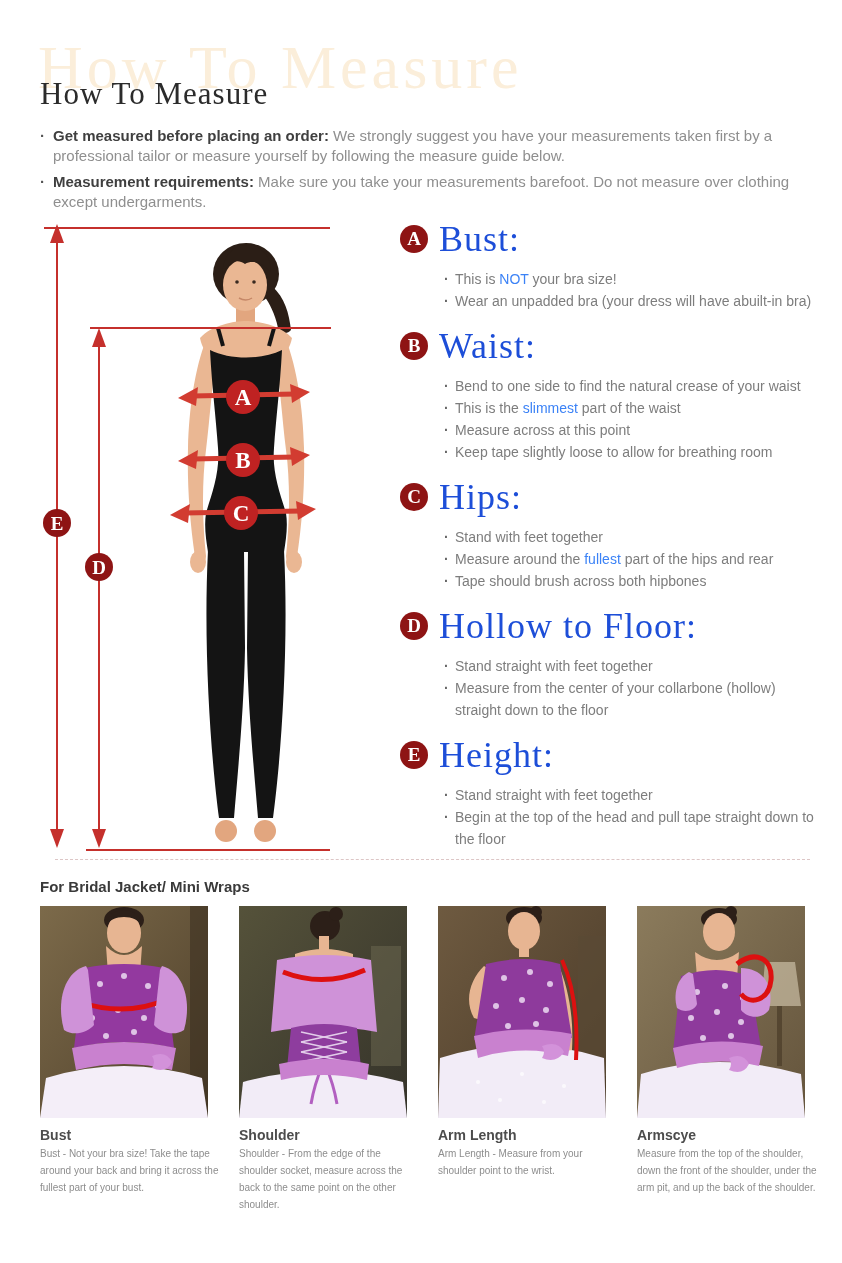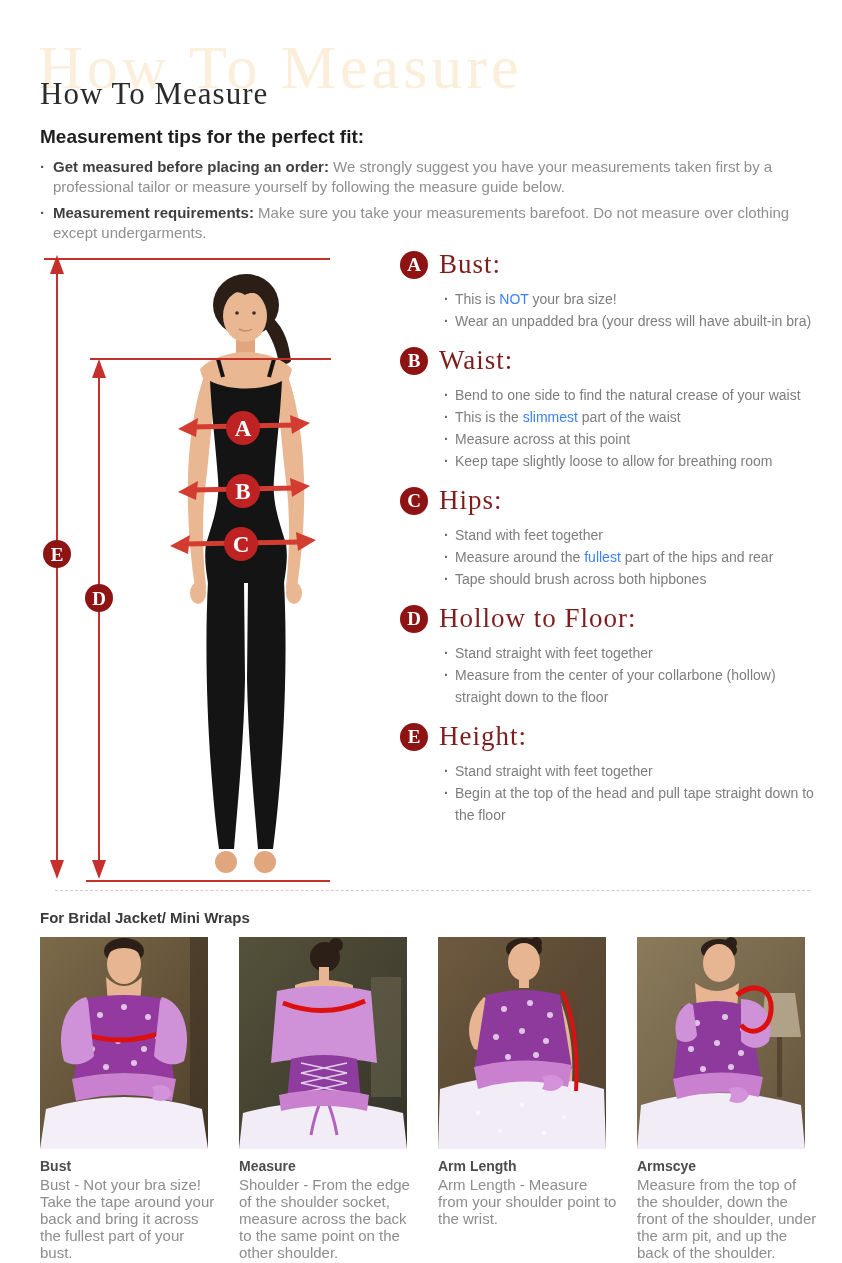--- a/index.html
+++ b/index.html
@@ -33,51 +33,50 @@
   .sections-col { position:absolute; left:400px; top:0; width:425px; }
   .section { margin-bottom:13px; }
   .sec-head { display:flex; align-items:center; margin-bottom:8px; }
   .badge {
     flex:0 0 auto; width:28px; height:28px; border-radius:50%;
     background:#8e1414; color:#ffffff; text-align:center;
     font-family:"Liberation Serif", serif; font-weight:bold; font-size:19px; line-height:28px;
     margin-right:11px;
   }
   .sec-title {
-    font-family:"Liberation Serif", serif; font-size:27px; color:#7f1d1d; letter-spacing:1px;
+    font-family:"Liberation Serif", serif; font-size:36px; color:#1d4ed8; letter-spacing:1px;
   }
   .sec-bullets { list-style:none; padding-left:44px; max-width:420px; }
   .sec-bullets li { position:relative; padding-left:11px; font-size:14px; line-height:22px; color:#7d7d7d; }
   .sec-bullets li::before { content:"·"; position:absolute; left:0; top:0; color:#666; font-weight:bold; }
   .sec-bullets .em { color:#3b82f6; font-weight:normal; }
   
   .divider { border-top:1px dashed #ddc6c6; margin:-7px 32px 0 55px; }
   
   .bottom { padding:18px 0 0 40px; }
   .bottom-heading { font-size:15px; font-weight:bold; color:#3a3a3a; margin-bottom:11px; }
   .photo-row { display:flex; gap:19px; }
   .photo-card { width:180px; }
   .photo-frame { width:168px; height:212px; overflow:hidden; background:#6b5a3f; }
   .photo-frame svg { display:block; }
   .card-caption { margin-top:9px; }
   .caption-title { font-size:14px; font-weight:bold; color:#4c4c4c; margin-bottom:2px; }
-  .caption-text { font-size:15px; line-height:17px; color:#8d8d8d; }
+  .caption-text { font-size:10px; line-height:17px; color:#8d8d8d; }
 </style>
 </head>
 <body>
 
 <div class="page">
 
   <div class="header">
     <div class="watermark">How To Measure</div>
     <h1 class="page-title">How To Measure</h1>
   </div>
 
   <div class="tips">
-    <div class="tips-heading">Measurement tips for the perfect fit:</div>
     <div class="tip-item">
       <span class="tip-lead">Get measured before placing an order:</span><span> We strongly suggest you have your measurements taken first by a professional tailor or measure yourself by following the measure guide below.</span>
     </div>
     <div class="tip-item">
       <span class="tip-lead">Measurement requirements:</span><span> Make sure you take your measurements barefoot. Do not measure over clothing except undergarments.</span>
     </div>
   </div>
 
   <div class="measure">
 
@@ -289,21 +288,21 @@
                 <line x1="108" y1="136" x2="62" y2="146"></line>
               <line x1="62" y1="146" x2="108" y2="156"></line>
                 <line x1="108" y1="146" x2="62" y2="156"></line>
             </g>
             <path d="M84,158 C78,172 74,186 72,198" stroke="#b25fc0" stroke-width="3" fill="none"></path>
             <path d="M86,158 C92,172 96,186 98,198" stroke="#b25fc0" stroke-width="3" fill="none"></path>
             <path d="M40,158 Q85,148 130,158 L128,174 Q85,164 42,174 Z" fill="#c981cf"></path>
           </svg>
         </div>
         <div class="card-caption">
-          <div class="caption-title">Measure</div>
+          <div class="caption-title">Shoulder</div>
           <div class="caption-text">Shoulder - From the edge of the shoulder socket, measure across the back to the same point on the other shoulder.</div>
         </div>
       </div>
 
       <div class="photo-card">
         <div class="photo-frame">
           <svg width="168" height="212" viewBox="0 0 168 212">
             <defs>
                 <linearGradient id="bg3" x1="0" y1="0" x2="1" y2="1">
               <stop offset="0" stop-color="#6e5a40"></stop>

